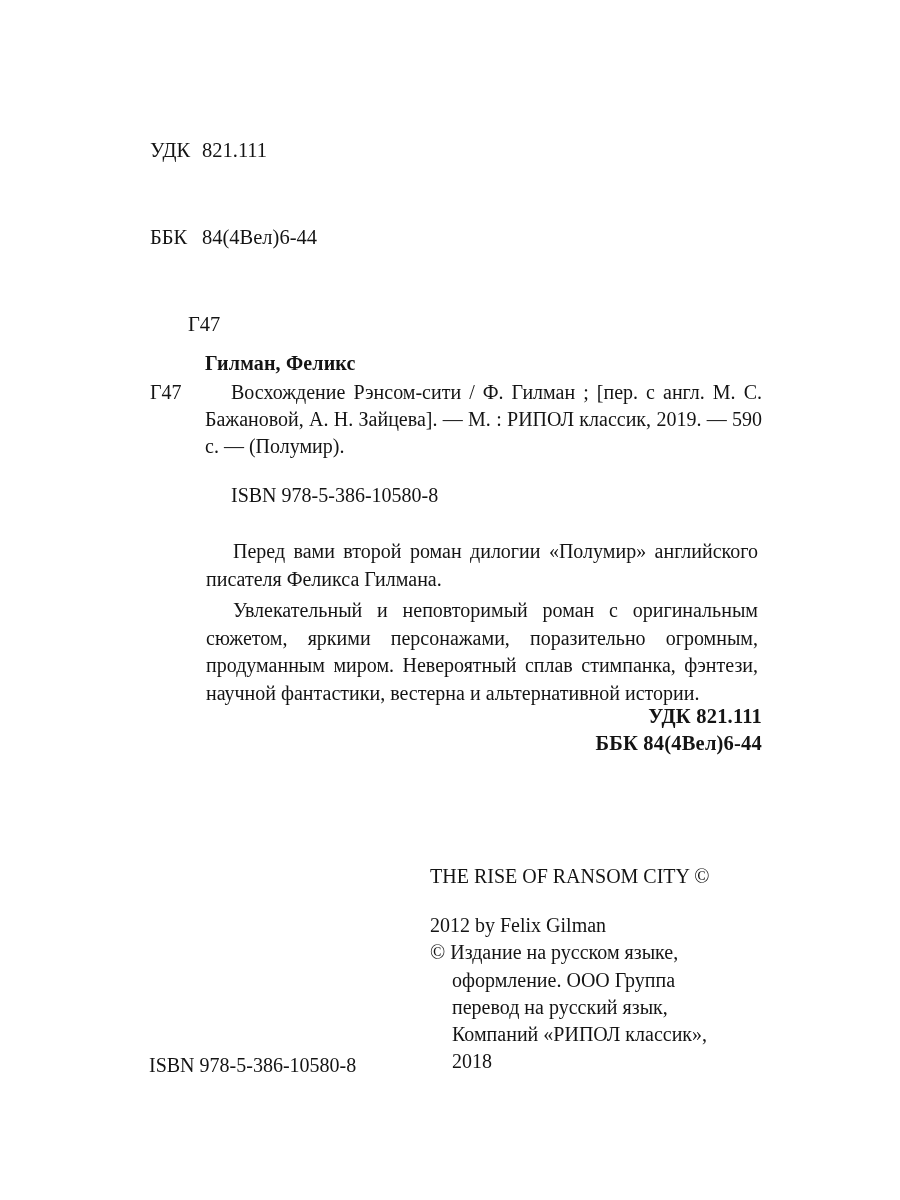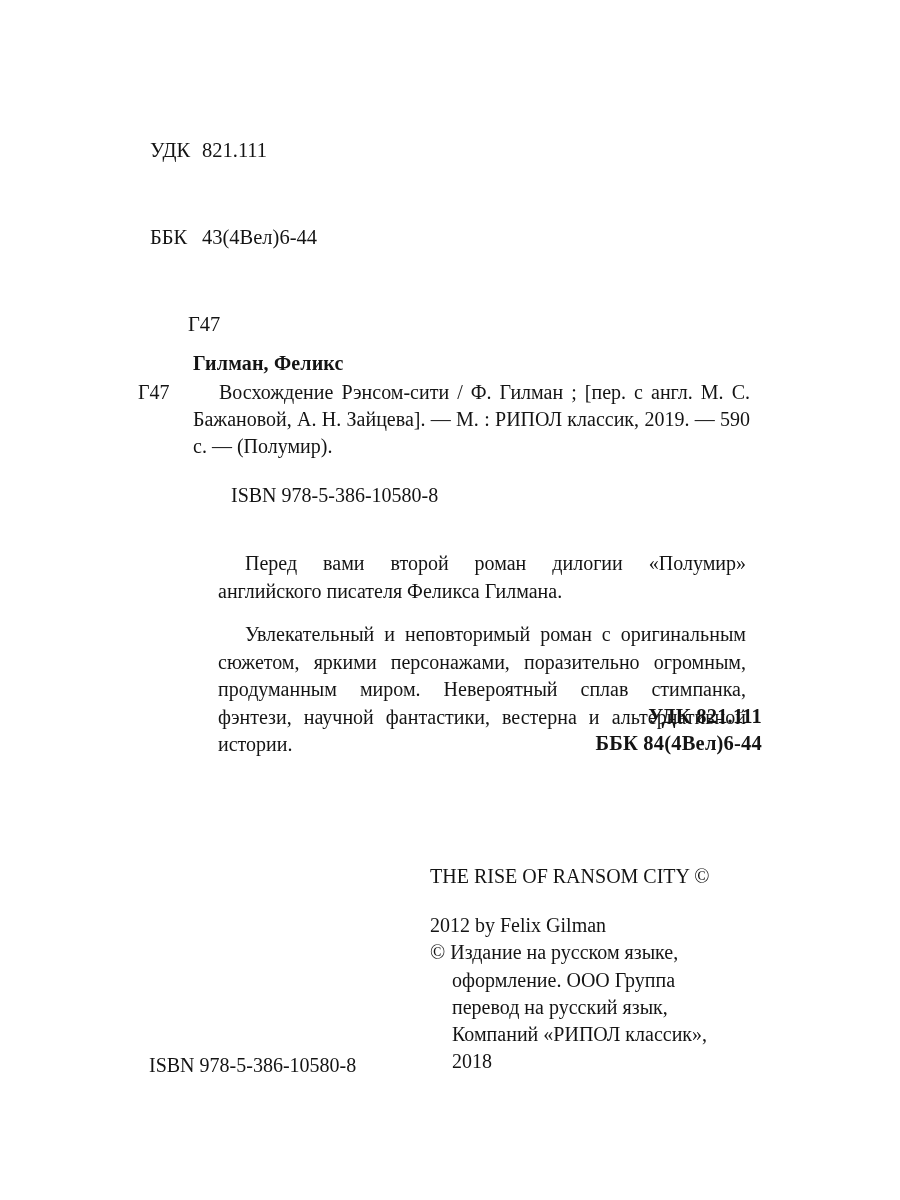--- a/index.html
+++ b/index.html
@@ -48,21 +48,21 @@
     left: 196px;
     top: 240px;
     font-size: 19.5px;
     font-style: italic;
     letter-spacing: 0.1px;
   }
 
   
   .cip {
     position: absolute;
-    left: 138px;
+    left: 150px;
     top: 350px;
     width: 612px;
   }
   .cip-author {
     margin-left: 55px;
     font-size: 20px;
     font-weight: bold;
     line-height: 27px;
     letter-spacing: 0.15px;
   }
@@ -99,21 +99,21 @@
   .annotation {
     position: absolute;
     left: 202px;
     top: 534px;
     width: 560px;
     font-size: 20px;
     line-height: 27.5px;
     text-align: justify;
   }
   .annotation p {
-    margin: 16px;
+    margin: 4px;
     text-indent: 27px;
   }
 
   
   .udk-repeat {
     position: absolute;
     right: 138px;
     top: 703px;
     text-align: right;
     font-size: 20.5px;
@@ -158,21 +158,21 @@
     line-height: 27px;
   }
 </style>
 </head>
 <body>
 
 <div class="page">
 
   <div class="udk-block">
     <span class="udk-line udk-row-udk"><span class="lbl">УДК</span><span>821.111</span></span>
-    <span class="udk-line udk-row-bbk"><span class="lbl">ББК</span><span>43(4Вел)6-44</span></span>
+    <span class="udk-line udk-row-bbk"><span class="lbl">ББК</span><span>84(4Вел)6-44</span></span>
     <span class="udk-row-code">Г47</span>
   </div>
 
 
   <div class="cip">
     <div class="cip-author">Гилман, Феликс</div>
     <div class="cip-body">
       <div class="cip-index">Г47</div>
       <div class="cip-desc">Восхождение Рэнсом-сити / Ф. Гилман ; [пер. с англ. М. С. Бажановой, А. Н. Зайцева]. — М. : РИПОЛ классик, 2019. — 590 с. — (Полумир).</div>
     </div>

